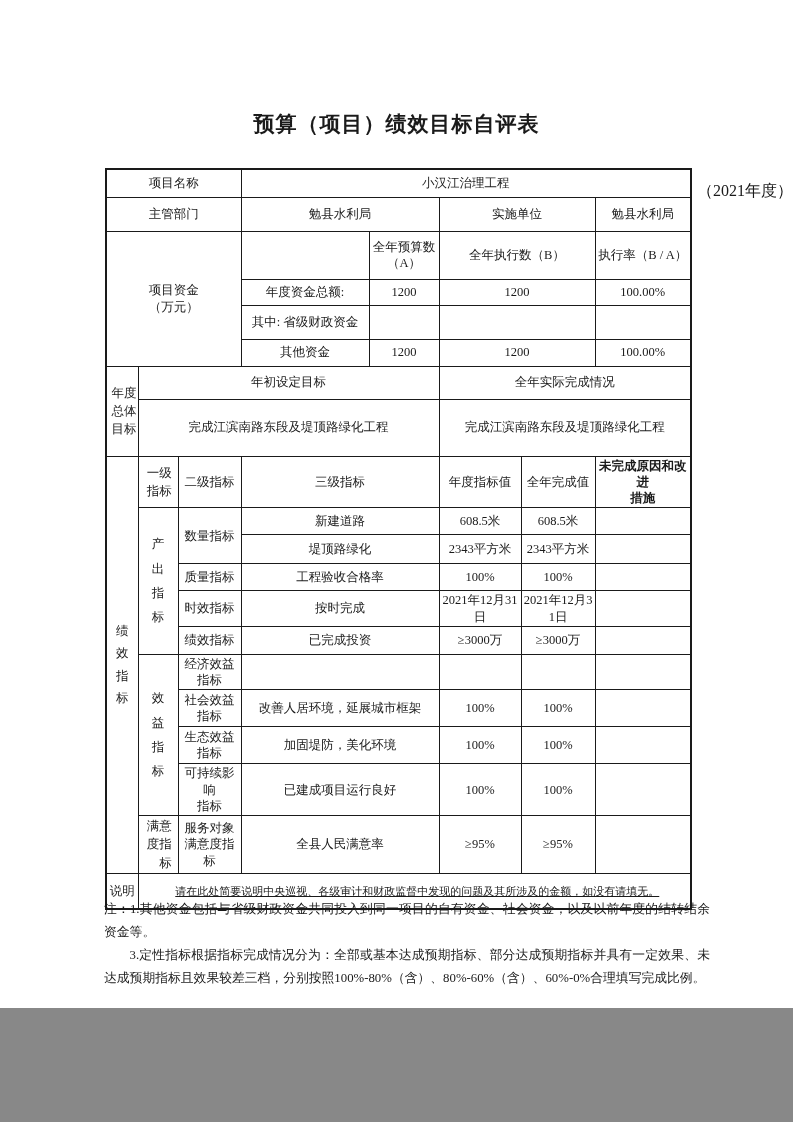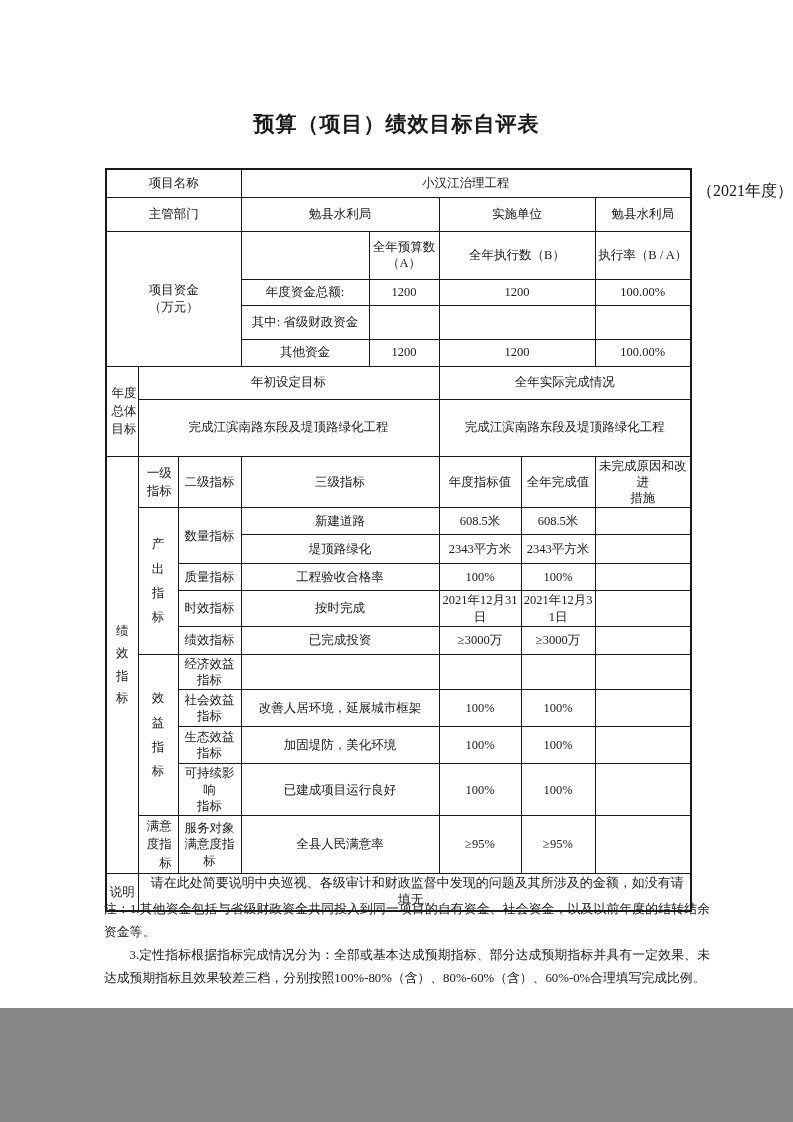--- a/index.html
+++ b/index.html
@@ -28,21 +28,21 @@
     text-align:center;vertical-align:middle;
     padding:1px 2px;overflow:hidden;
     word-break:break-all;
   }
   td.left{text-align:left;padding-left:4px;}
   td.right{text-align:right;padding-right:3px;}
   td.pad-l{padding-left:8px;}
   td.nudge{padding-right:32px;}
   td.pre{white-space:pre-line;}
   td.sm{font-size:10.3px;}
-  td.hdr-wide{font-size:11.8px;padding-left:0;padding-right:0;}
+  td.hdr-wide{font-size:11.8px;padding-left:0;padding-right:0;font-weight:bold;}
   .vspan{display:inline-block;width:1.15em;line-height:1.95;text-align:center;white-space:normal;word-break:break-all;}
   .vspan.tall{line-height:1.8;}
   .w2{display:inline-block;width:2.2em;line-height:1.45;text-align:right;white-space:normal;word-break:break-all;}
   .notes{
     position:absolute;left:104px;top:898px;width:606px;
     font-size:12.8px;line-height:23px;text-align:justify;
   }
   .notes p{margin:0;}
   .notes p.ind{text-indent:2em;}
   .pageno{
@@ -217,21 +217,21 @@
       <td class="pre">服务对象
 满意度指标</td>
       <td colspan="2">全县人民满意率</td>
       <td>≥95%</td>
       <td>≥95%</td>
       <td></td>
     </tr>
 
     <tr style="height:35px">
       <td>说明</td>
-      <td colspan="7" class="left" style="font-size:13px;padding-left:8px;">请在此处简要说明中央巡视、各级审计和财政监督中发现的问题及其所涉及的金额，如没有请填无。</td>
+      <td colspan="7" class="left" style="font-size:11px;padding-left:8px;text-decoration:underline;">请在此处简要说明中央巡视、各级审计和财政监督中发现的问题及其所涉及的金额，如没有请填无。</td>
     </tr>
   </tbody>
     </table>
 
   <div class="notes">
     <p>注：1.其他资金包括与省级财政资金共同投入到同一项目的自有资金、社会资金，以及以前年度的结转结余资金等。</p>
     <p class="ind">3.定性指标根据指标完成情况分为：全部或基本达成预期指标、部分达成预期指标并具有一定效果、未达成预期指标且效果较差三档，分别按照100%-80%（含）、80%-60%（含）、60%-0%合理填写完成比例。</p>
   </div>
 
   <div class="pageno">－ 41 －</div>

